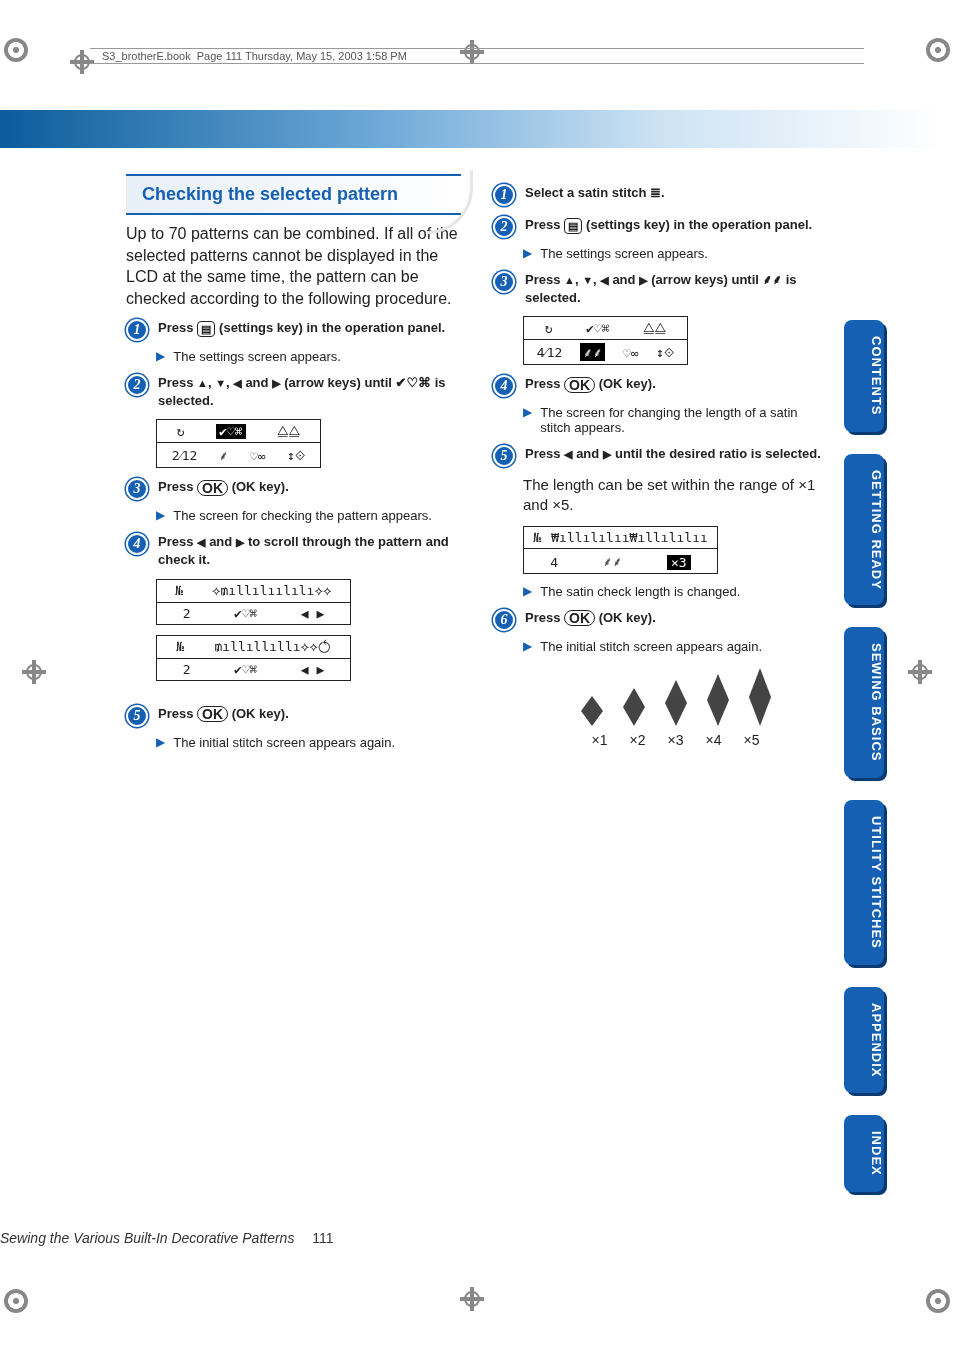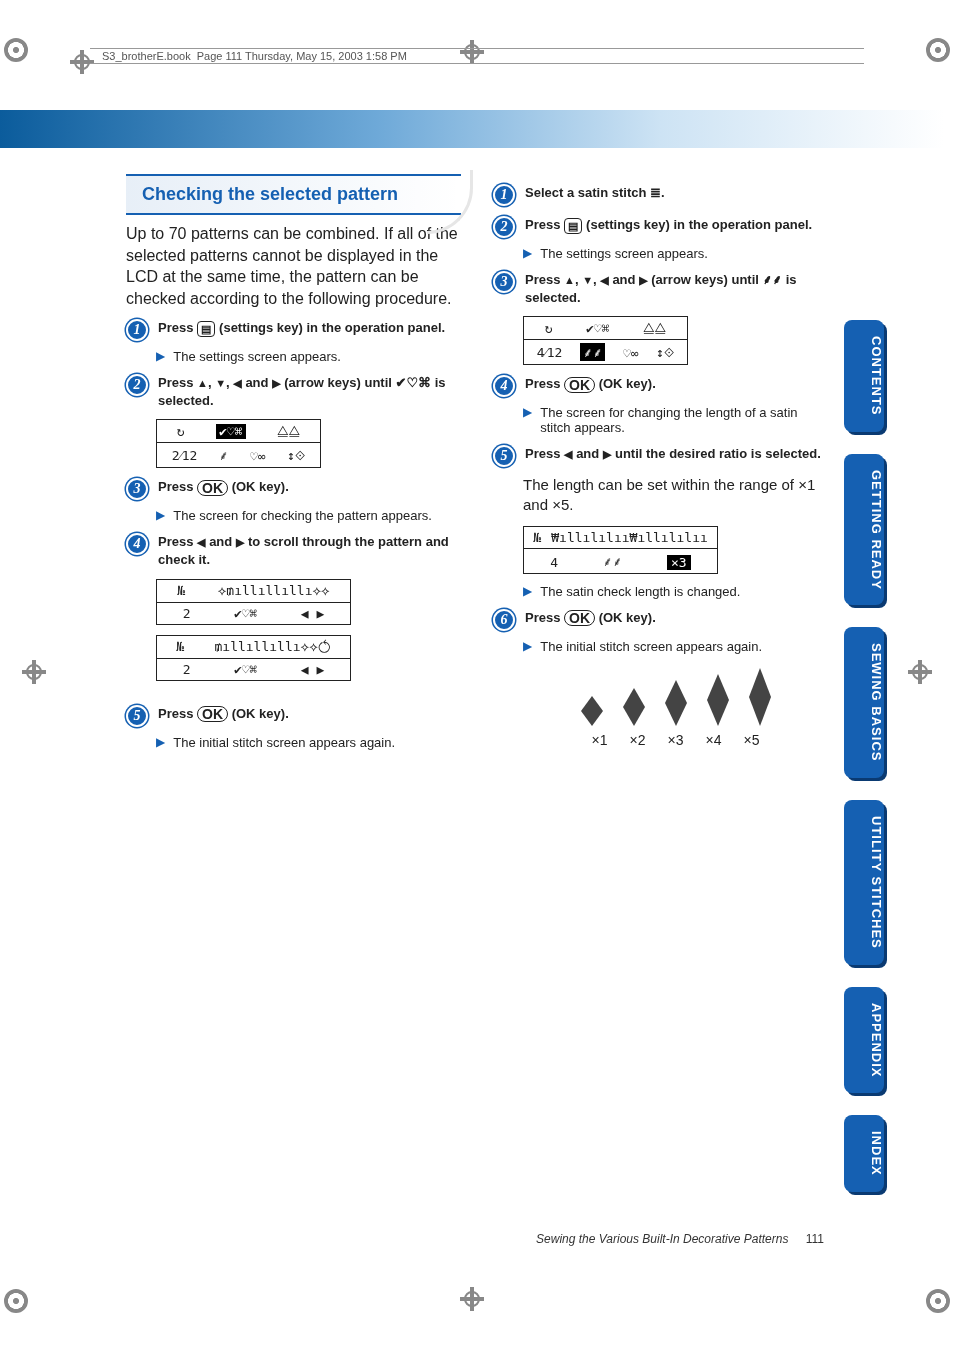--- a/index.html
+++ b/index.html
@@ -191,23 +191,22 @@
     display: flex; gap: 20px; justify-content:center;
     margin: 14px 0 6px 30px;
   }
   .ratio-labels {
     display: flex; gap: 22px; justify-content:center;
     margin-left: 30px; font-size: 14px;
   }
 
   .footer {
     position: absolute; left:0; right:0; bottom: 105px;
-    text-align: right;
     font-style: italic;
-    font-size: 12px;
+    font-size: 14px;
     color: #333;
     padding-right: 130px;
   }
   .footer .pageno { font-style: normal; margin-left: 14px; }
 
 </style>
 </head>
 <body>
 
 <div class="reg tl"></div>
@@ -307,21 +306,21 @@
           <span>Press</span>
           <span class="tri">◀</span>
           <span>and</span>
           <span class="tri">▶</span>
           <span>to scroll through the pattern and check it.</span>
         </div>
       </div>
       <div class="lcd wide">
         <div class="row">
           <span>№</span>
-          <span>⟡₥ıllıllıllı⟡⟡</span>
+          <span>⟡₥ıllılıılılı⟡⟡</span>
         </div>
         <div class="row">
           <span>2</span>
           <span>✔♡⌘</span>
           <span>◀ ▶</span>
         </div>
       </div>
       <div class="lcd wide">
         <div class="row">
           <span>№</span>

